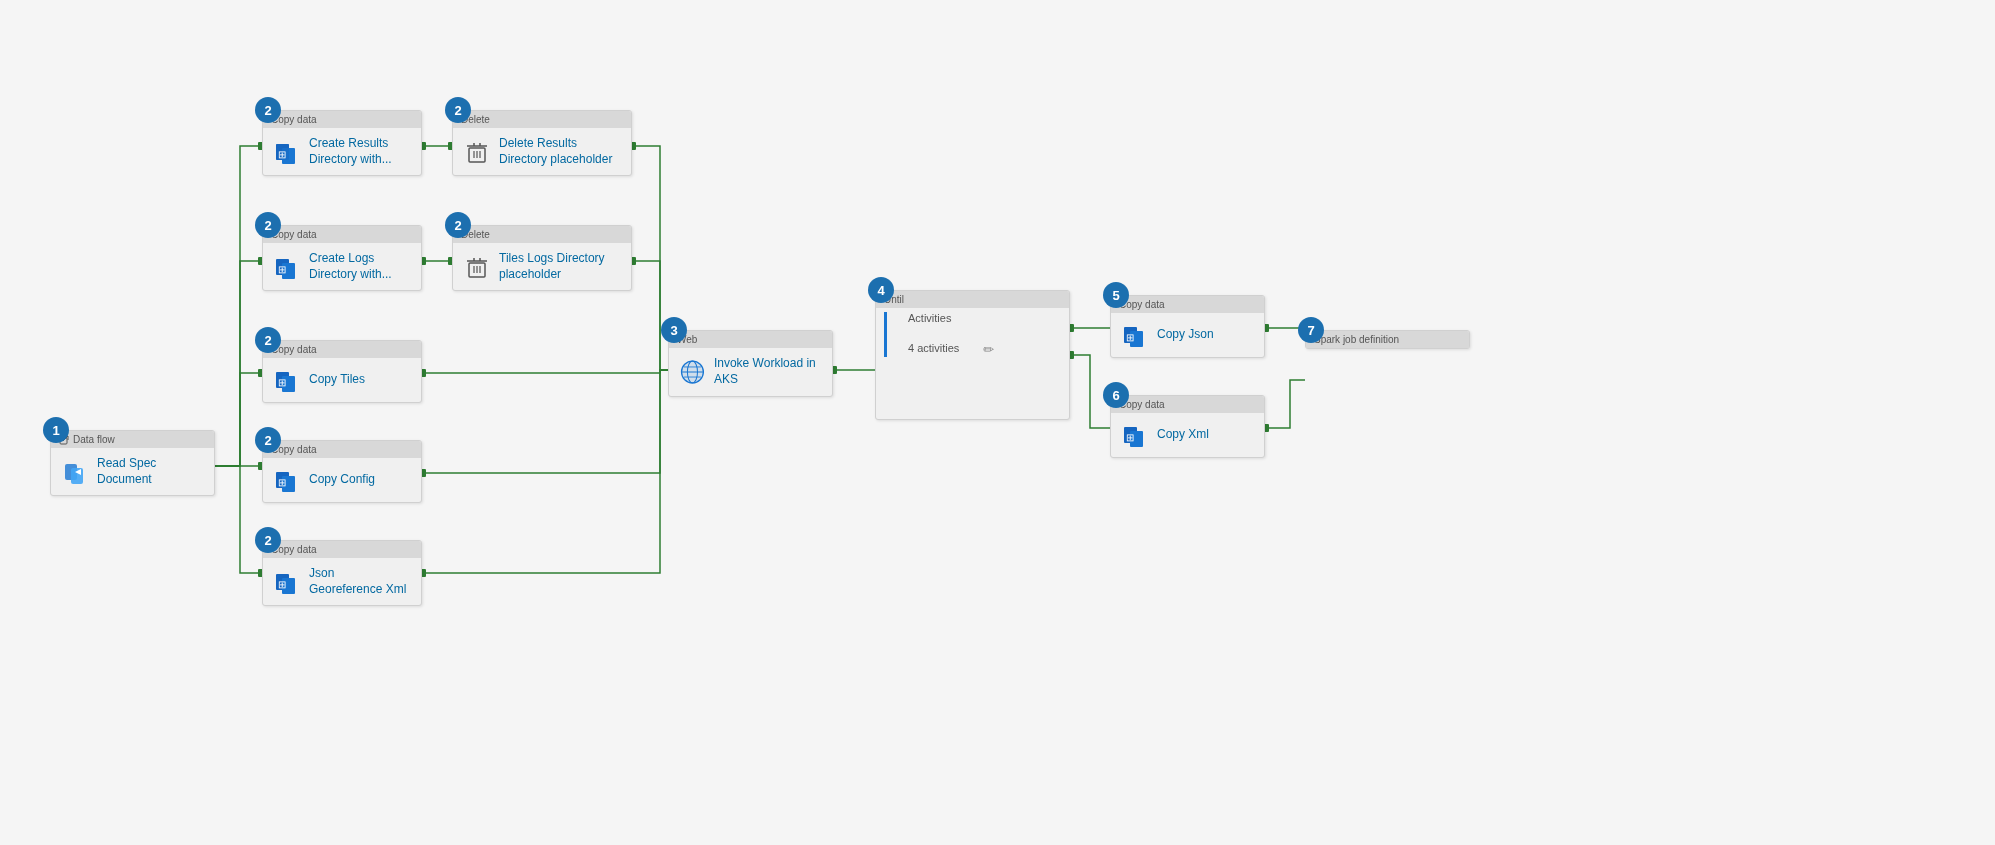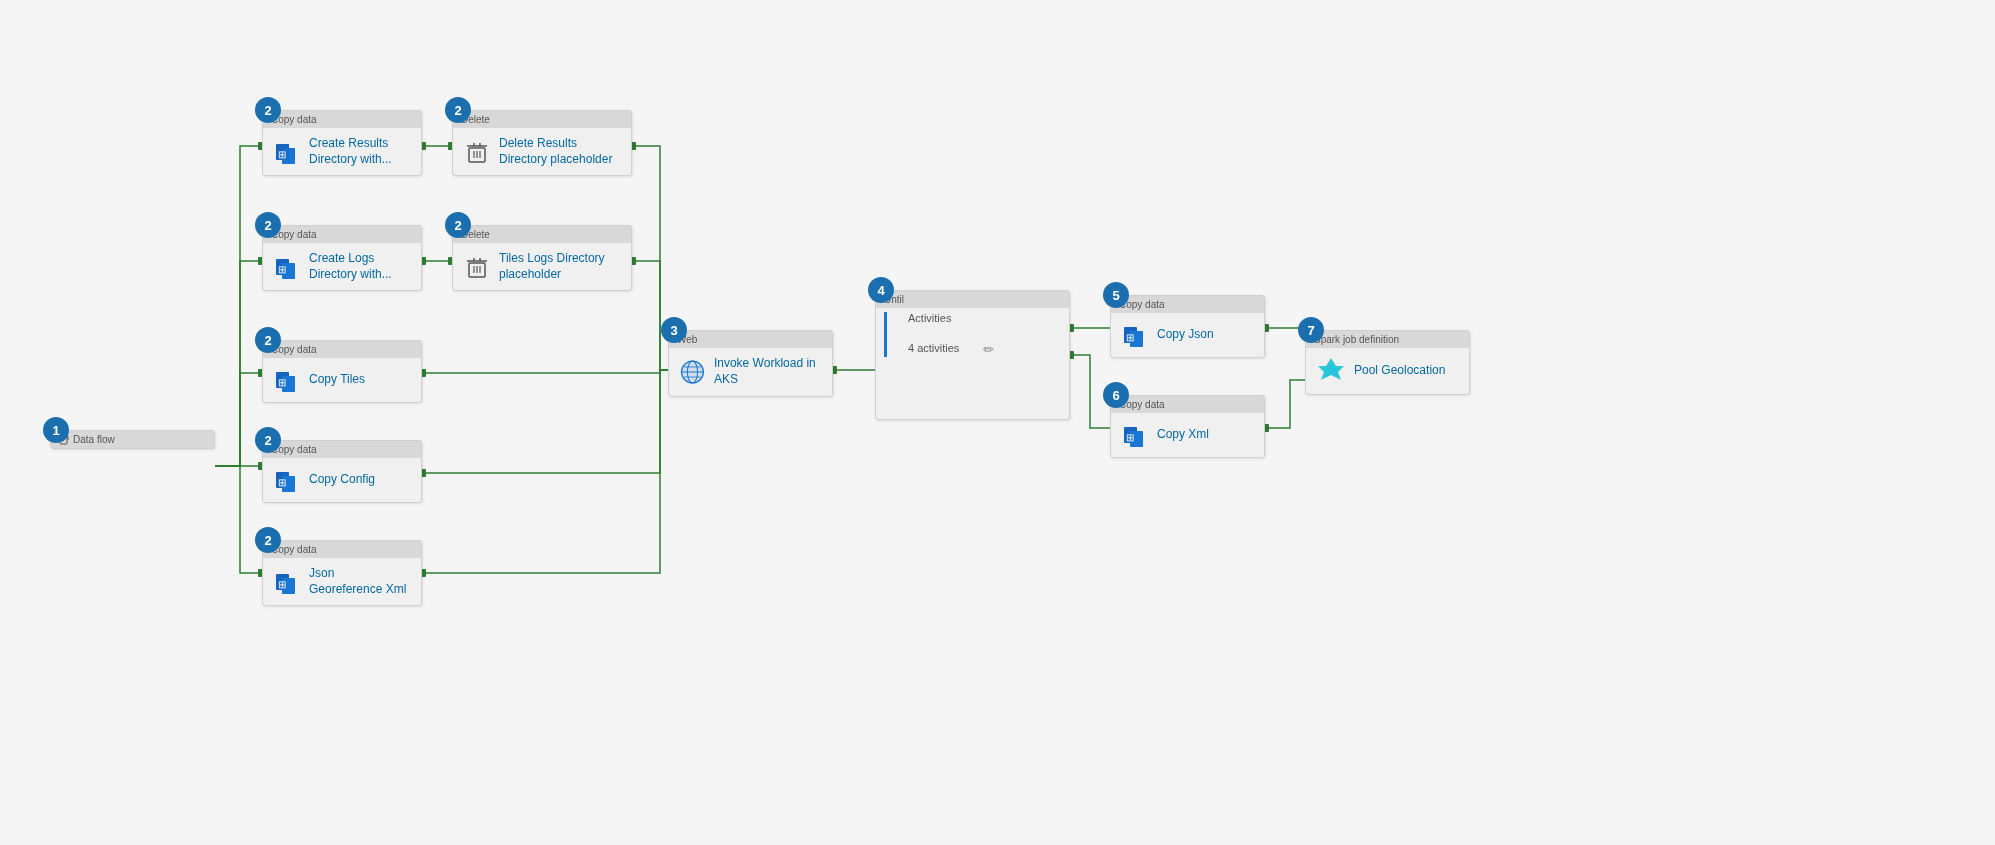--- a/index.html
+++ b/index.html
@@ -170,20 +170,28 @@
       <div class="badge">1</div>
     </div>
     <div class="node-header">
       <svg width="10" height="10" viewBox="0 0 10 10">
           <rect x="1" y="3" width="7" height="6" rx="1" fill="none" stroke="#555" stroke-width="1"></rect>
           <path d="M5 1 L9 1 L9 5" stroke="#555" stroke-width="1" fill="none"></path>
           <line x1="9" y1="1" x2="4" y2="6" stroke="#555" stroke-width="1"></line>
         </svg>
       <span>Data flow</span>
     </div>
+    <div class="node-body">
+      <svg class="icon-copy" viewBox="0 0 28 28">
+        <rect x="4" y="6" width="12" height="16" rx="2" fill="#1976d2" opacity="0.8"></rect>
+        <rect x="10" y="10" width="12" height="16" rx="2" fill="#42a5f5" opacity="0.9"></rect>
+        <polygon points="14,14 20,11 20,17" fill="white"></polygon>
+      </svg>
+      <span class="node-label">Read Spec Document</span>
+    </div>
   </div>
 
   <div class="node" style="left:262px;top:110px;width:160px;">
     <div style="position:relative;">
       <div class="badge">2</div>
     </div>
     <div class="node-header">
       <span>Copy data</span>
     </div>
     <div class="node-body">
@@ -379,21 +387,14 @@
     </div>
   </div>
 
   <div class="node" style="left:1305px;top:330px;width:165px;">
     <div style="position:relative;">
       <div class="badge">7</div>
     </div>
     <div class="node-header">
       <span>Spark job definition</span>
     </div>
-    <div class="node-body">
-      <svg width="30" height="30" viewBox="0 0 30 30">
-        <polygon points="15,2 20,10 28,10 22,16 25,24 15,19 5,24 8,16 2,10 10,10" fill="#00bcd4" opacity="0.8"></polygon>
-        <polygon points="15,6 19,12 25,12 20,16 22,22 15,18 8,22 10,16 5,12 11,12" fill="#26c6da"></polygon>
-      </svg>
-      <span class="node-label">Pool Geolocation</span>
-    </div>
   </div>
 </div>
 
 </body></html>

